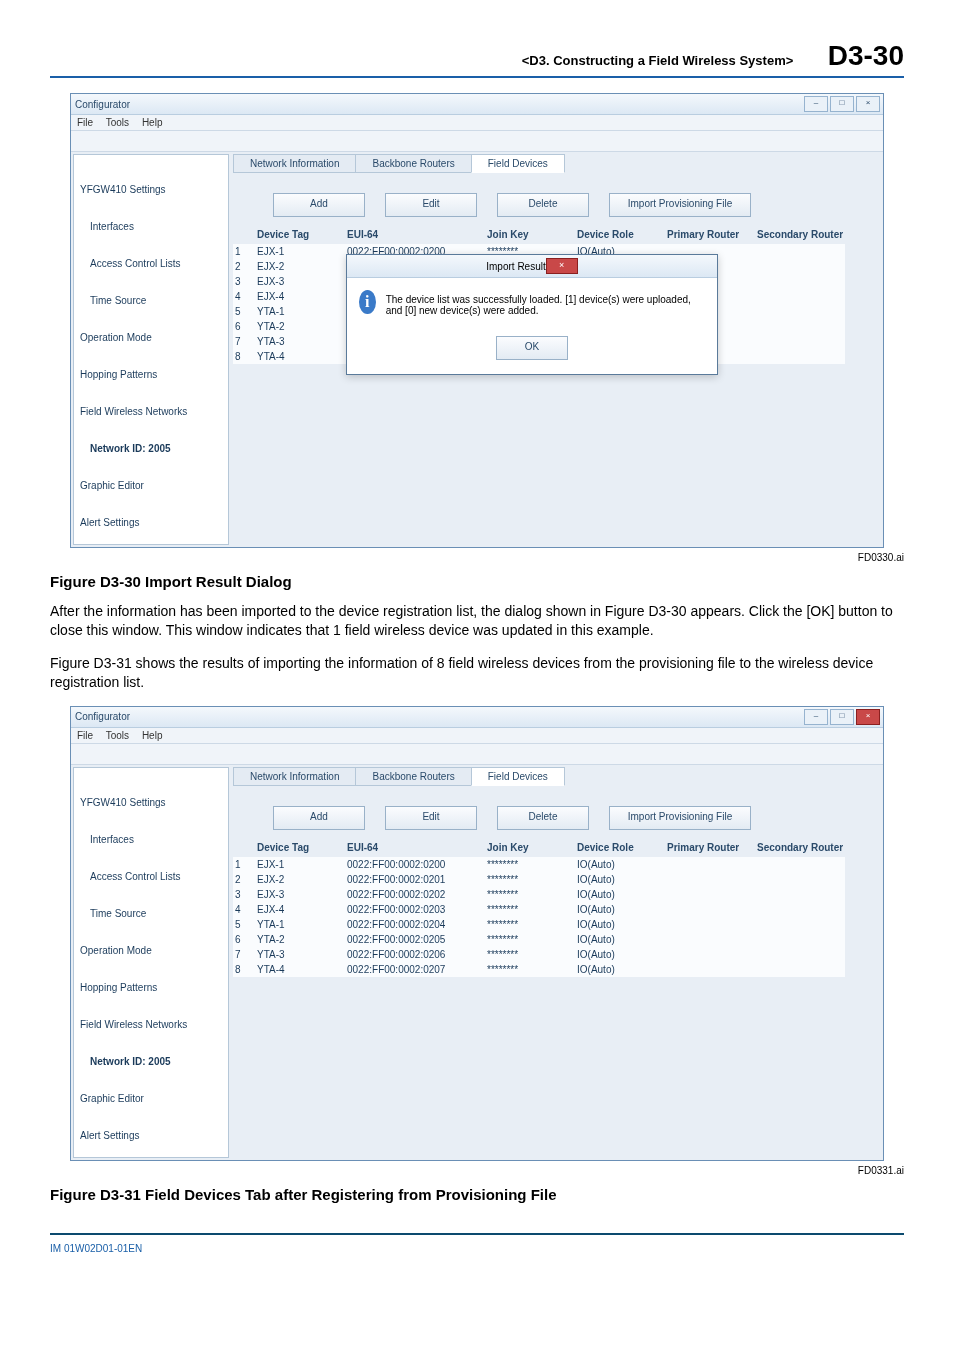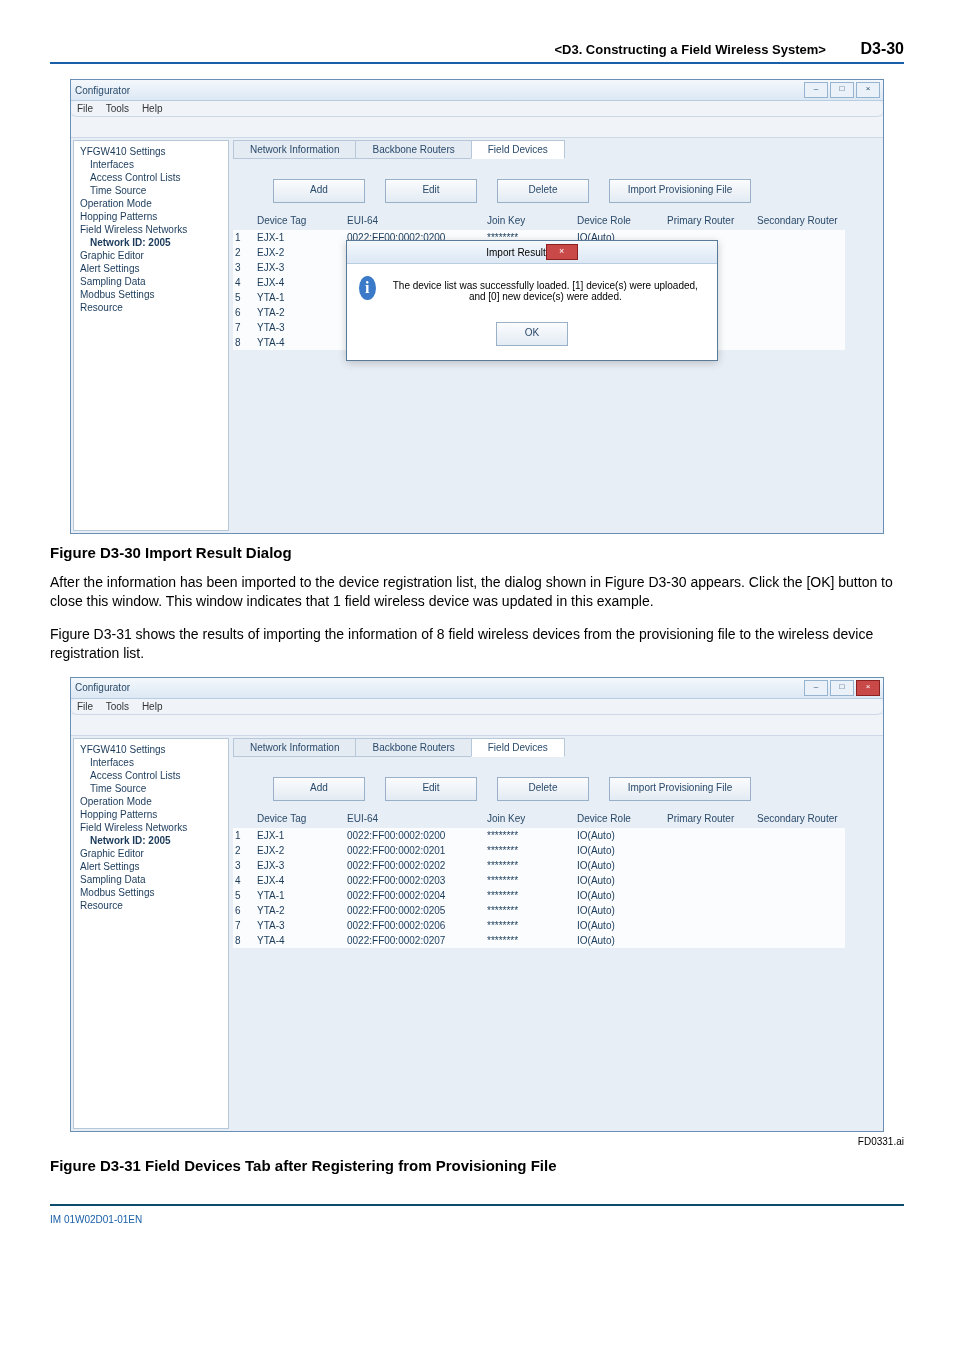--- a/index.html
+++ b/index.html
@@ -13,21 +13,21 @@
   .page {
     padding: 40px 50px 25px 50px;
   }
   .header {
     text-align: right;
     padding-bottom: 4px;
     border-bottom: 2px solid #1a5fa8;
     margin-bottom: 15px;
   }
   .header-text { font-size: 13px; font-weight: bold; }
-  .header-num { font-size: 16px; font-weight: bold; margin-left: 30px; }
+  .header-num { font-size: 28px; font-weight: bold; margin-left: 30px; }
   .app-window {
     border: 1px solid #6a8fb5;
     background: #e8eef5;
     font-family: "Segoe UI", Tahoma, sans-serif;
     font-size: 10px;
     margin: 0 auto;
     width: 812px;
   }
   .titlebar {
     height: 20px;
@@ -41,35 +41,34 @@
   }
   .titlebar .win-btns {
     position: absolute; right: 3px; top: 2px; display: flex; gap: 2px;
   }
   .win-btn { width: 22px; height: 14px; border: 1px solid #96b3cf; background: #eaf1f8; font-size: 8px; text-align:center; line-height:12px;}
   .menubar {
     padding: 2px 6px;
     color: #333;
     background: #f0f4f9;
     border-bottom: 1px solid #cdd9e6;
-    border-radius: 6px;
   }
   .menubar span { margin-right: 10px; }
   .toolbar { padding: 2px 6px; background: #f0f4f9; border-bottom: 1px solid #cdd9e6; height:16px;}
   .body-area { display: flex; height: 395px; }
   .tree {
     width: 150px;
     background: #fff;
     border: 1px solid #b5c7d8;
     margin: 2px;
     padding: 4px 2px;
     color: #1a3a5a;
     overflow: hidden;
   }
-  .tree-item { padding: 1px 0 1px 4px; white-space: nowrap; }
+  .tree-item { padding: 1px 0 1px 4px; white-space: nowrap; margin-top: 24px; }
   .tree-sub { padding-left: 14px; }
   .tree-sel { font-weight: bold; }
   .main-area { flex: 1; padding: 2px 6px 6px 2px; position: relative;}
   .tabs { display: flex; margin-bottom: 4px; }
   .tab {
     padding: 3px 16px;
     border: 1px solid #b5c7d8;
     background: #e4ebf3;
     margin-right: -1px;
     color: #2a4a6a;
@@ -84,21 +83,21 @@
     line-height: 20px;
     color: #2a4a6a;
     font-size: 10px;
   }
   .btn.wide { width: 140px; }
   .grid {
     display: grid;
     grid-template-columns: 22px 90px 140px 90px 90px 90px 90px;
     color: #1a3a5a;
   }
-  .grid .hd { font-weight: normal; color: #2a4a6a; padding: 4px 2px; white-space:nowrap; overflow:hidden;}
+  .grid .hd { font-weight: bold; color: #2a4a6a; padding: 4px 2px; white-space:nowrap; overflow:hidden;}
   .grid .cell { padding: 2px 2px; white-space: nowrap; overflow:hidden; background:#fafcfe;}
   .grid .num { text-align: left; }
   .dialog {
     position: absolute;
     left: 115px; top: 102px;
     width: 370px;
     border: 1px solid #5a7a9a;
     background: #fff;
     box-shadow: 0 2px 8px rgba(0,0,0,.2);
   }
@@ -236,29 +235,30 @@
             <div class="cell row-alt"></div>
           </div>
 
         <div class="dialog">
           <div class="dlg-title">
             <span>Import Result</span>
             <div class="dlg-close">×</div>
           </div>
           <div class="dlg-body">
             <div class="info-icon">i</div>
-            <div style="padding-top:4px;text-align:center;">The device list was successfully loaded. [1] device(s) were uploaded, and [0] new device(s) were added.</div>
+            <div style="padding-top:4px;">The device list was successfully loaded. [1] device(s) were uploaded, and [0] new device(s) were added.</div>
           </div>
           <div class="dlg-ok">
             <div class="btn">OK</div>
           </div>
         </div>
       </div>
     </div>
   </div>
+  <div class="fig-label">FD0330.ai</div>
   <div class="fig-caption">Figure D3-30  Import Result Dialog</div>
 
   <p class="body-text">After the information has been imported to the device registration list, the dialog shown in Figure D3-30 appears. Click the [OK] button to close this window. This window indicates that 1 field wireless device was updated in this example.</p>
   <p class="body-text">Figure D3-31 shows the results of importing the information of 8 field wireless devices from the provisioning file to the wireless device registration list.</p>
 
   <div class="app-window">
     <div class="titlebar">
       <span>Configurator</span>
       <div class="win-btns">
         <div class="win-btn">–</div>

